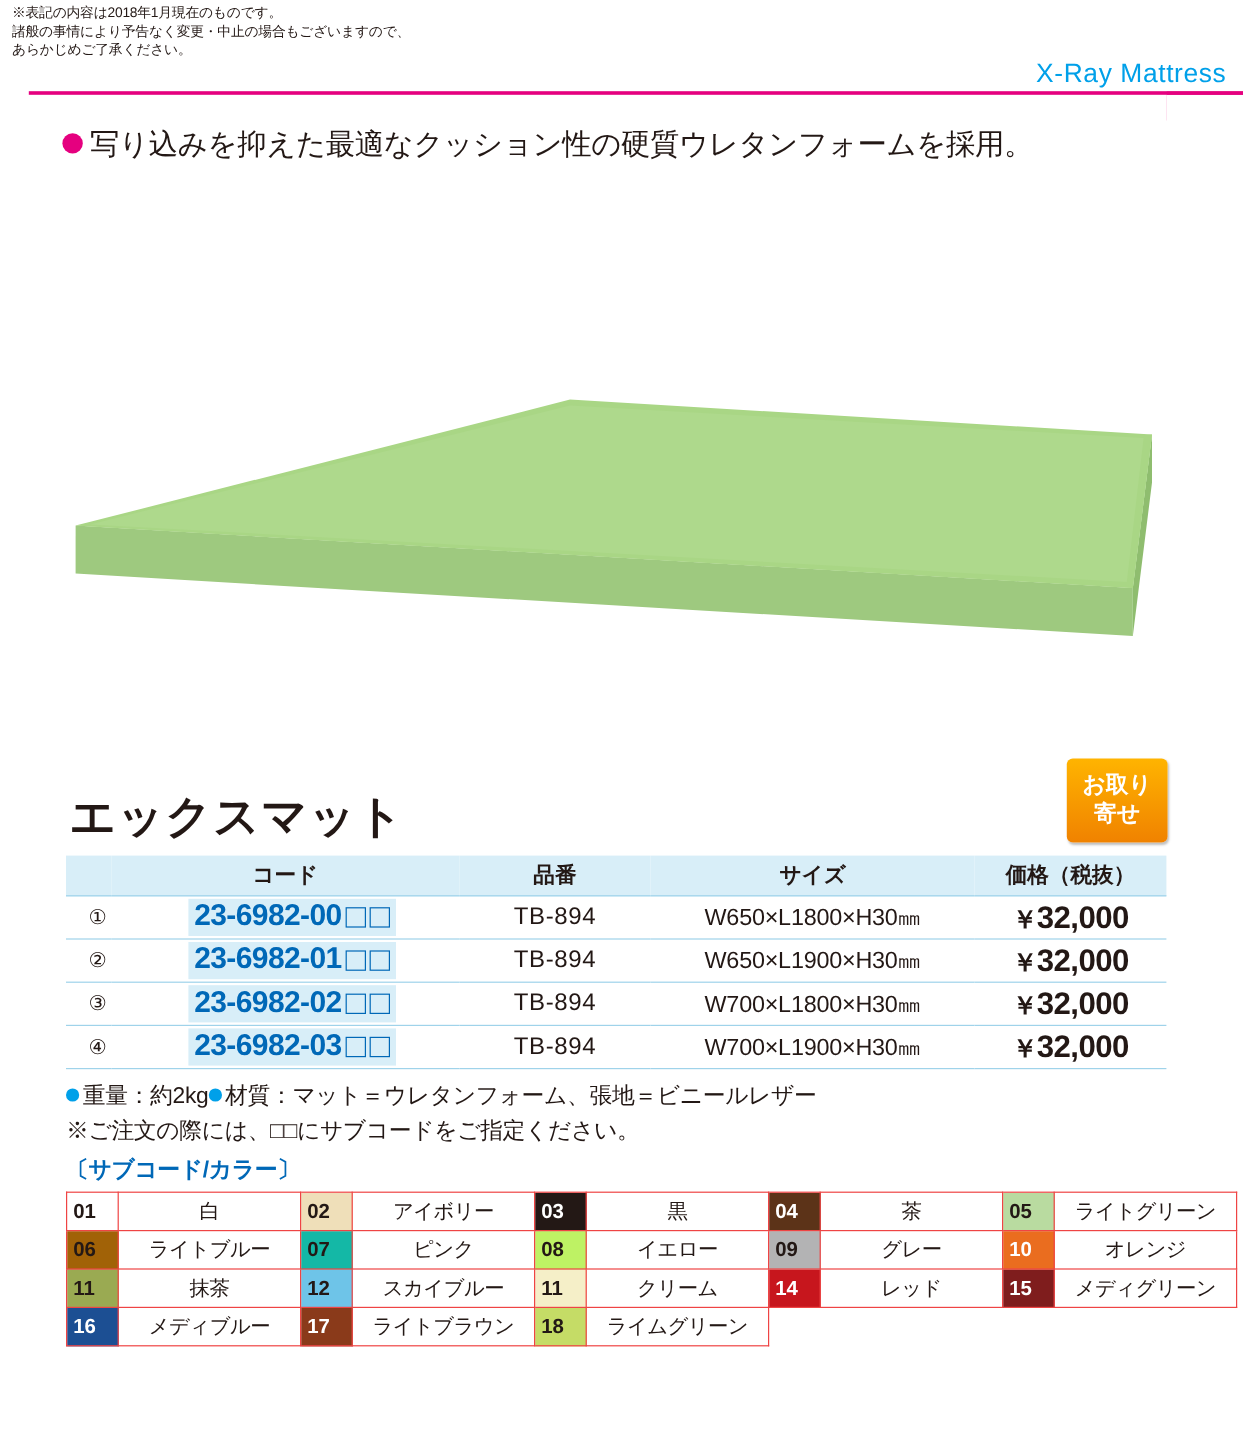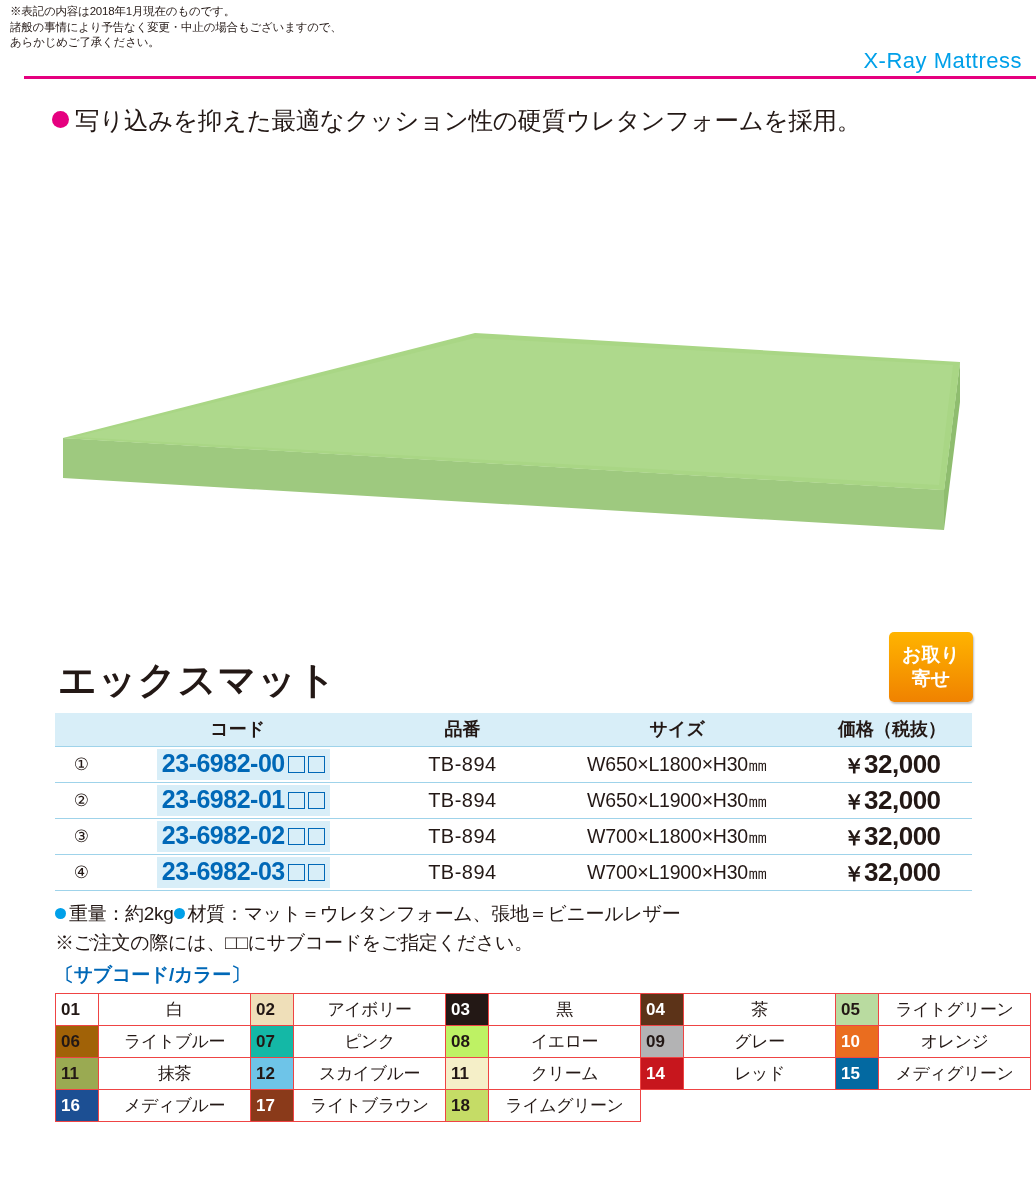--- a/index.html
+++ b/index.html
@@ -382,21 +382,21 @@
     </tr>
     <tr>
       <td class="cell-no" style="background:#9aaa52">11</td>
       <td class="cell-name">抹茶</td>
       <td class="cell-no" style="background:#6ec4e8">12</td>
       <td class="cell-name">スカイブルー</td>
       <td class="cell-no" style="background:#f5efc8">11</td>
       <td class="cell-name">クリーム</td>
       <td class="cell-no" style="background:#c7161d;color:#ffffff">14</td>
       <td class="cell-name">レッド</td>
-      <td class="cell-no" style="background:#0369a1;color:#ffffff">15</td>
+      <td class="cell-no" style="background:#7f1d1d;color:#ffffff">15</td>
       <td class="cell-name">メディグリーン</td>
     </tr>
     <tr>
       <td class="cell-no" style="background:#1c4f93;color:#ffffff">16</td>
       <td class="cell-name">メディブルー</td>
       <td class="cell-no" style="background:#8a3a1a;color:#ffffff">17</td>
       <td class="cell-name">ライトブラウン</td>
       <td class="cell-no" style="background:#c5dc66">18</td>
       <td class="cell-name">ライムグリーン</td>
       <td class="empty-cell"></td>

